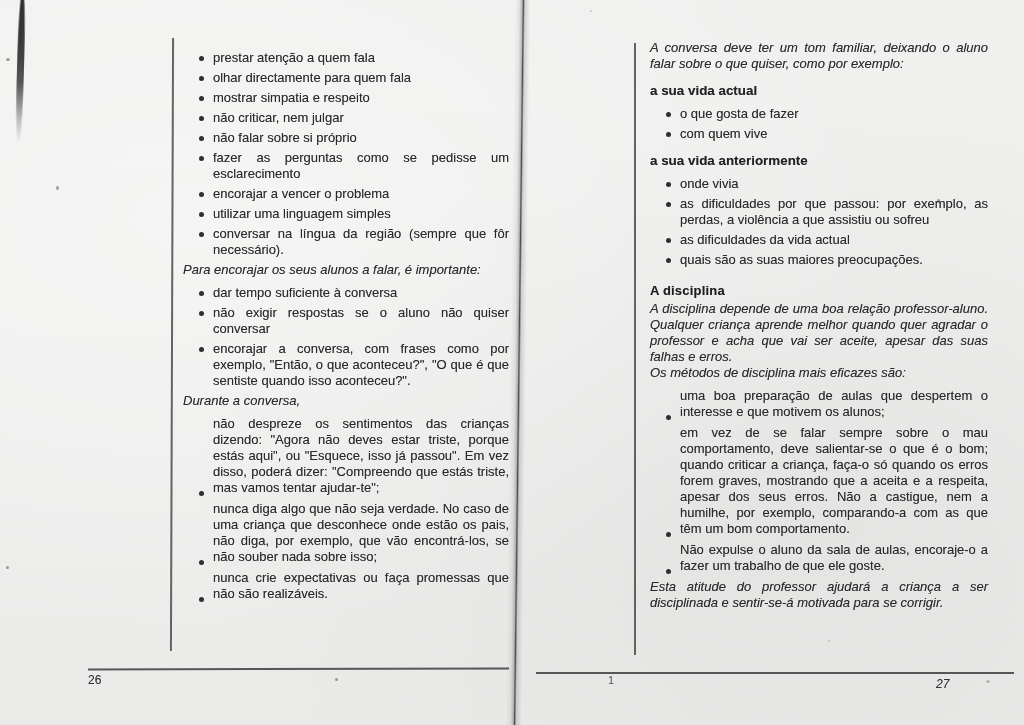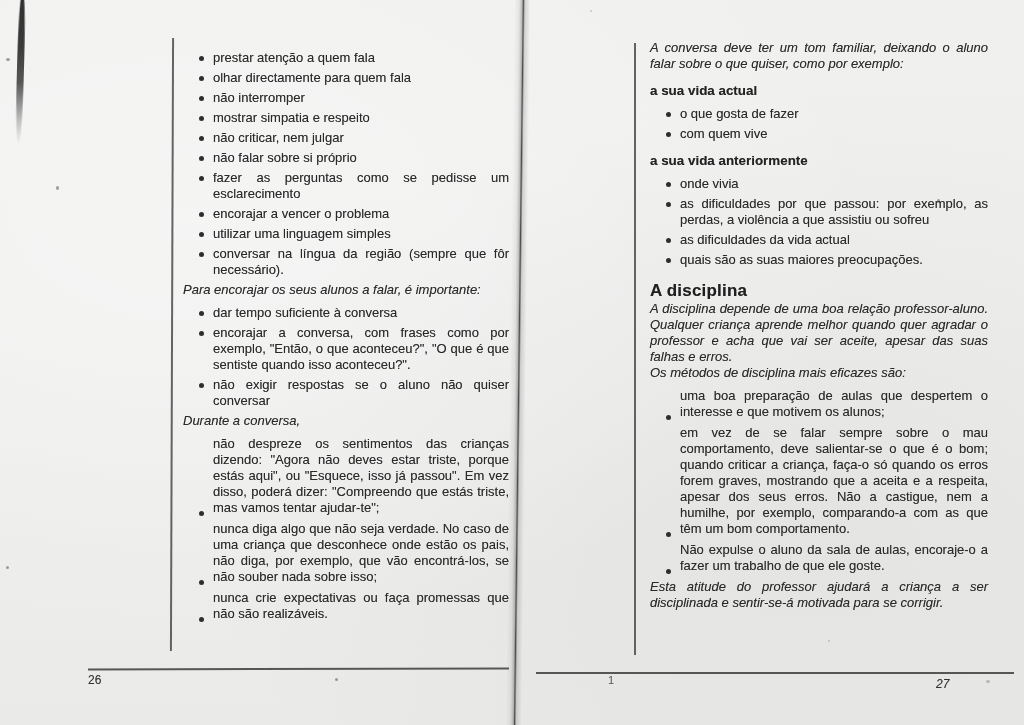--- a/index.html
+++ b/index.html
@@ -29,21 +29,21 @@
   .mt-para{margin-top:11px;}
   .mt-small{margin-top:7px;}
   ul.blist{list-style:none;margin:0;padding:0;}
   ul.blist{margin-top:7px;}
   ul.blist.first{margin-top:12px;}
   li.bitem{display:flex;margin:0 0 4px 16px;text-align:justify;}
   ul.wide li.bitem{margin-bottom:5px;align-items:flex-end;}
   .dot{flex:0 0 auto;width:5px;height:5px;border-radius:50%;background:#2e2e2e;margin:6px 9px 0 0;}
   .btxt{flex:1 1 auto;text-align:justify;}
   .subhead{font-weight:bold;margin:11px 0 0;font-size:13.4px;color:#232323;}
-  h2.heading{font-size:17px;line-height:20px;font-weight:bold;margin:13px 0 0;color:#1f1f1f;letter-spacing:0.2px;}
+  h2.heading{font-size:13px;line-height:20px;font-weight:bold;margin:13px 0 0;color:#1f1f1f;letter-spacing:0.2px;}
   
   .vline{position:absolute;width:2px;background:#4a4a4a;opacity:0.85;}
   .vline-left{left:171px;top:38px;height:613px;transform:rotate(0.2deg);}
   .vline-right{left:634px;top:43px;height:612px;}
   .hline{position:absolute;height:2px;background:#565656;}
   .hline-left{left:88px;top:668px;width:421px;transform:rotate(-0.15deg);}
   .hline-right{left:536px;top:672px;width:478px;}
   .fold{
     position:absolute;left:510px;top:-6px;width:16px;height:737px;
     transform:rotate(0.7deg);
@@ -103,24 +103,20 @@
         <li class="bitem">
           <span class="dot"></span>
           <span class="btxt">prestar atenção a quem fala</span>
         </li>
 
         <li class="bitem">
           <span class="dot"></span>
           <span class="btxt">olhar directamente para quem fala</span>
         </li>
 
-        <li class="bitem">
-          <span class="dot"></span>
-          <span class="btxt">não interromper</span>
-        </li>
 
         <li class="bitem">
           <span class="dot"></span>
           <span class="btxt">mostrar simpatia e respeito</span>
         </li>
 
         <li class="bitem">
           <span class="dot"></span>
           <span class="btxt">não criticar, nem julgar</span>
         </li>
@@ -155,26 +151,26 @@
 
     <ul class="blist">
 
         <li class="bitem">
           <span class="dot"></span>
           <span class="btxt">dar tempo suficiente à conversa</span>
         </li>
 
         <li class="bitem">
           <span class="dot"></span>
+          <span class="btxt">não exigir respostas se o aluno não quiser conversar</span>
+        </li>
+
+        <li class="bitem">
+          <span class="dot"></span>
           <span class="btxt">encorajar a conversa, com frases como por exemplo, "Então, o que aconteceu?", "O que é que sentiste quando isso aconteceu?".</span>
-        </li>
-
-        <li class="bitem">
-          <span class="dot"></span>
-          <span class="btxt">não exigir respostas se o aluno não quiser conversar</span>
         </li>
       </ul>
 
     <p class="para mt-small">Durante a conversa,</p>
 
     <ul class="blist wide">
 
         <li class="bitem">
           <span class="dot"></span>
           <span class="btxt">não despreze os sentimentos das crianças dizendo: "Agora não deves estar triste, porque estás aqui", ou "Esquece, isso já passou". Em vez disso, poderá dizer: "Compreendo que estás triste, mas vamos tentar ajudar-te";</span>

